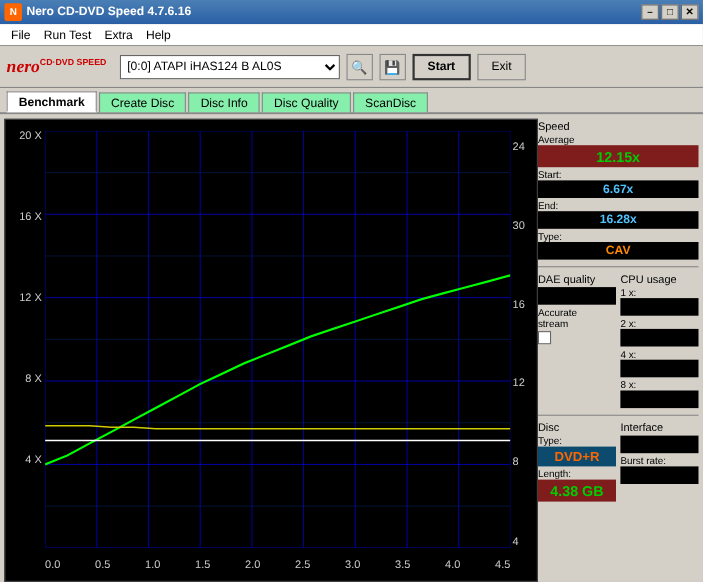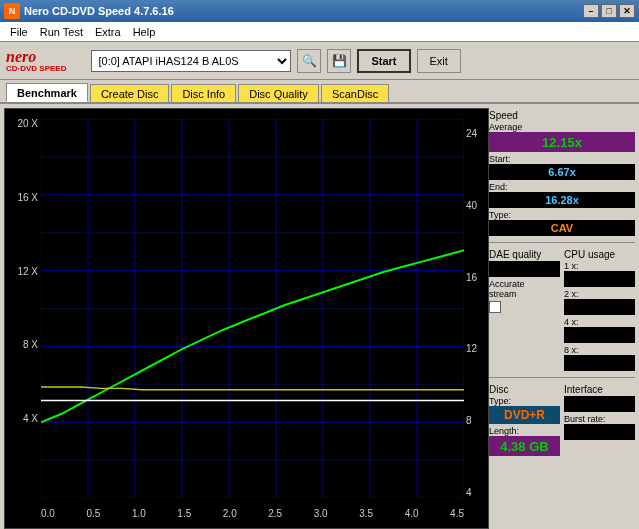--- a/index.html
+++ b/index.html
@@ -47,23 +47,22 @@
       background: #d4d0c8;
       height: 38px;
       display: flex;
       align-items: center;
       padding: 2px 6px;
       gap: 6px;
       border-bottom: 1px solid #888;
     }
     .nero-logo {
       display: flex;
-      flex-direction: column;
       line-height: 1;
-      margin-right: 19px;
+      margin-right: 6px;
     }
     .nero-logo .nero-text {
       font-size: 16px;
       font-weight: bold;
       color: #cc0000;
       font-family: 'Times New Roman', serif;
       font-style: italic;
       line-height: 1;
     }
     .nero-logo .cd-dvd-speed {
@@ -112,21 +111,21 @@
       align-items: flex-end;
       padding: 0 6px;
       border-bottom: 2px solid #888;
     }
     .tab {
       padding: 3px 10px 2px;
       font-size: 11px;
       cursor: pointer;
       border: 1px solid #888;
       border-bottom: none;
-      background: #fde047;
+      background: #86efac;
       margin-right: 2px;
     }
     .tab.active {
       background: white;
       border-bottom: 1px solid white;
       font-weight: bold;
     }
 
     
     .main-content {
@@ -203,21 +202,21 @@
 
     .section-header { font-size: 10px; margin-top: 2px; margin-bottom: 1px; font-weight: normal; }
 
     
     .dvd-badge {
       background: #0c4a6e; color: #ff6600; font-weight: bold; font-size: 12px;
       height: 18px; display: flex; align-items: center; justify-content: center;
       margin-bottom: 2px;
     }
     .green-value {
-      background: #701a75; color: #00cc00; font-weight: bold; font-size: 13px;
+      background: #7f1d1d; color: #00cc00; font-weight: bold; font-size: 13px;
       height: 20px; display: flex; align-items: center; justify-content: center;
       margin-bottom: 2px;
     }
     .section-divider { border-top: 1px solid #888; margin: 2px 0; }
 
     .checkbox-row { display: flex; align-items: center; gap: 3px; margin: 2px 0; }
     .checkbox { width: 12px; height: 12px; border: 1px solid #666; background: white; }
   </style>
 </head>
 <body>
@@ -307,21 +306,21 @@
           <polyline points="0,224 20,218 40,210 60,202 80,194 100,186 120,178 140,170 160,163 180,156 200,150 220,144 240,138 260,133 280,128 300,123 320,118 340,113 360,109 380,105 400,101 420,97" stroke="#00ff00" stroke-width="1.5" fill="none"></polyline>
 
           <polyline points="0,198 20,198 40,198 60,199 80,199 100,200 120,200 140,200 160,200 180,200 200,200 220,200 240,200 260,200 280,200 300,200 320,200 340,200 360,200 380,200 400,200 420,200" stroke="#cccc00" stroke-width="1" fill="none"></polyline>
 
           <polyline points="0,208 20,208 40,208 60,208 80,208 100,208 120,208 140,208 160,208 180,208 200,208 220,208 240,208 260,208 280,208 300,208 320,208 340,208 360,208 380,208 400,208 420,208" stroke="#ffffff" stroke-width="1" fill="none"></polyline>
         </svg>
       </div>
 
       <div class="y-axis-right">
         <span class="y-label">24</span>
-        <span class="y-label">40</span>
+        <span class="y-label">30</span>
         <span class="y-label">16</span>
         <span class="y-label">12</span>
         <span class="y-label">8</span>
         <span class="y-label">4</span>
       </div>
 
       <div class="x-axis">
         <span class="x-label">0.0</span>
         <span class="x-label">0.5</span>
         <span class="x-label">1.0</span>

